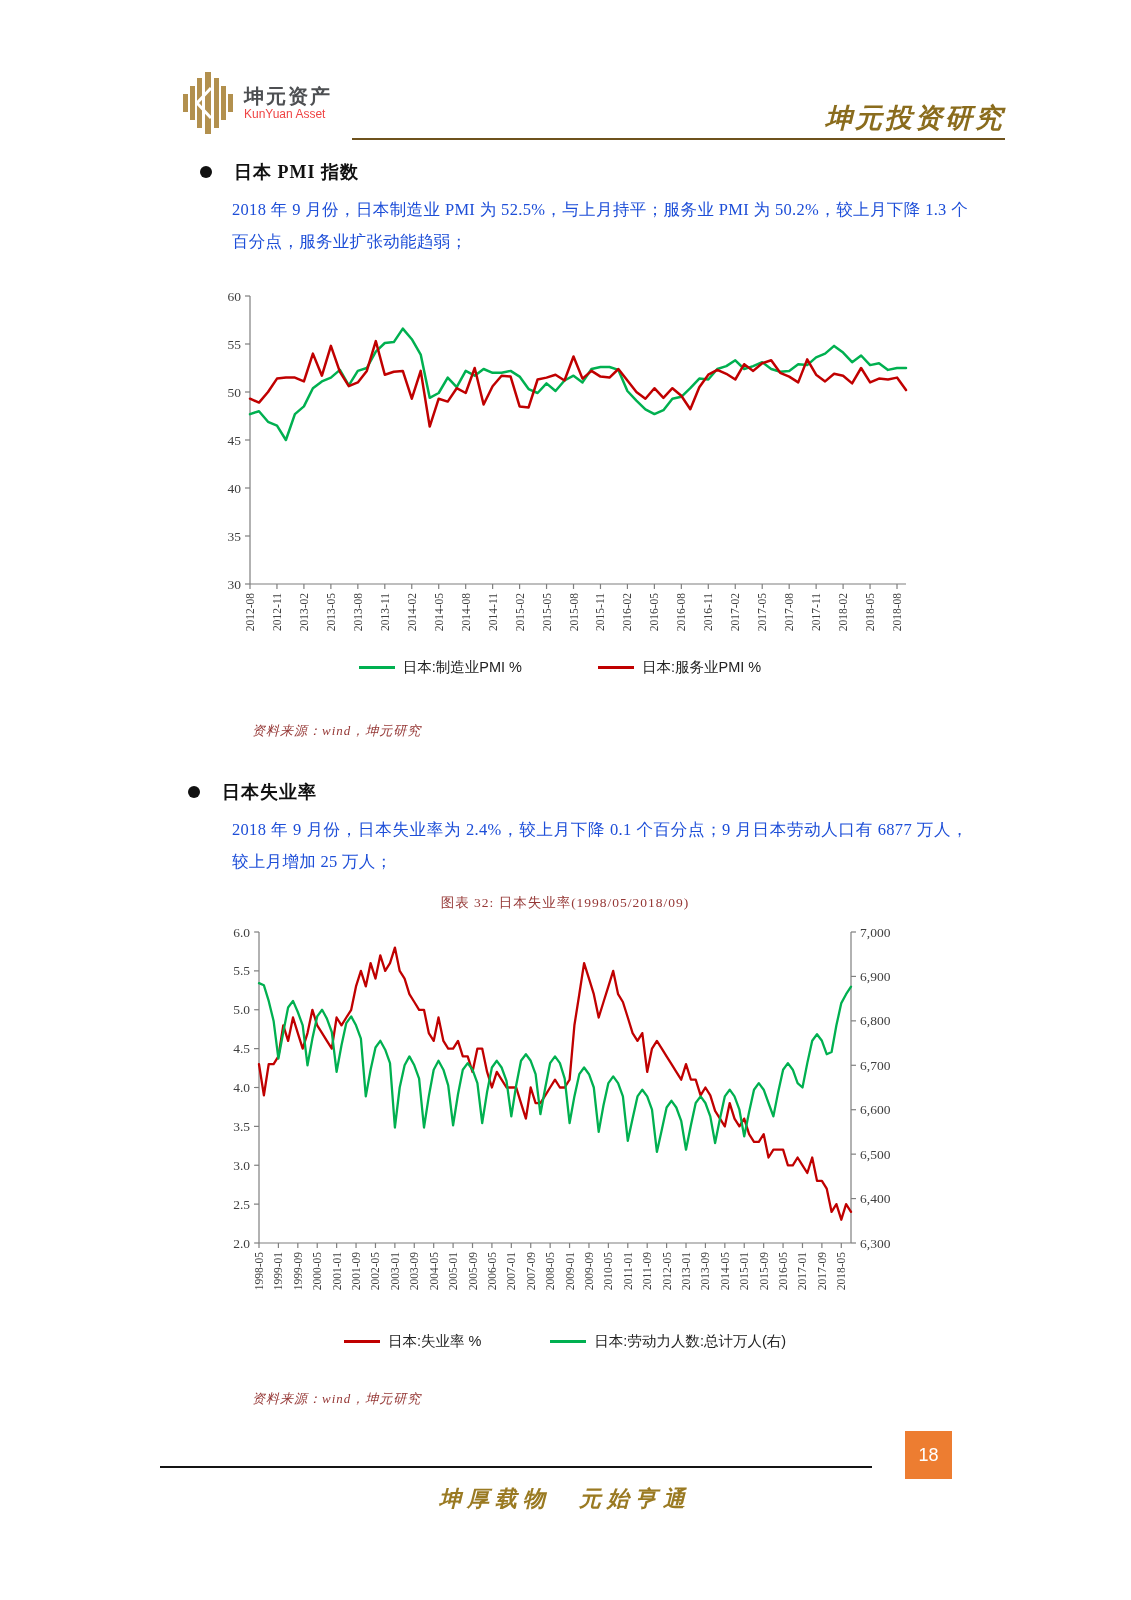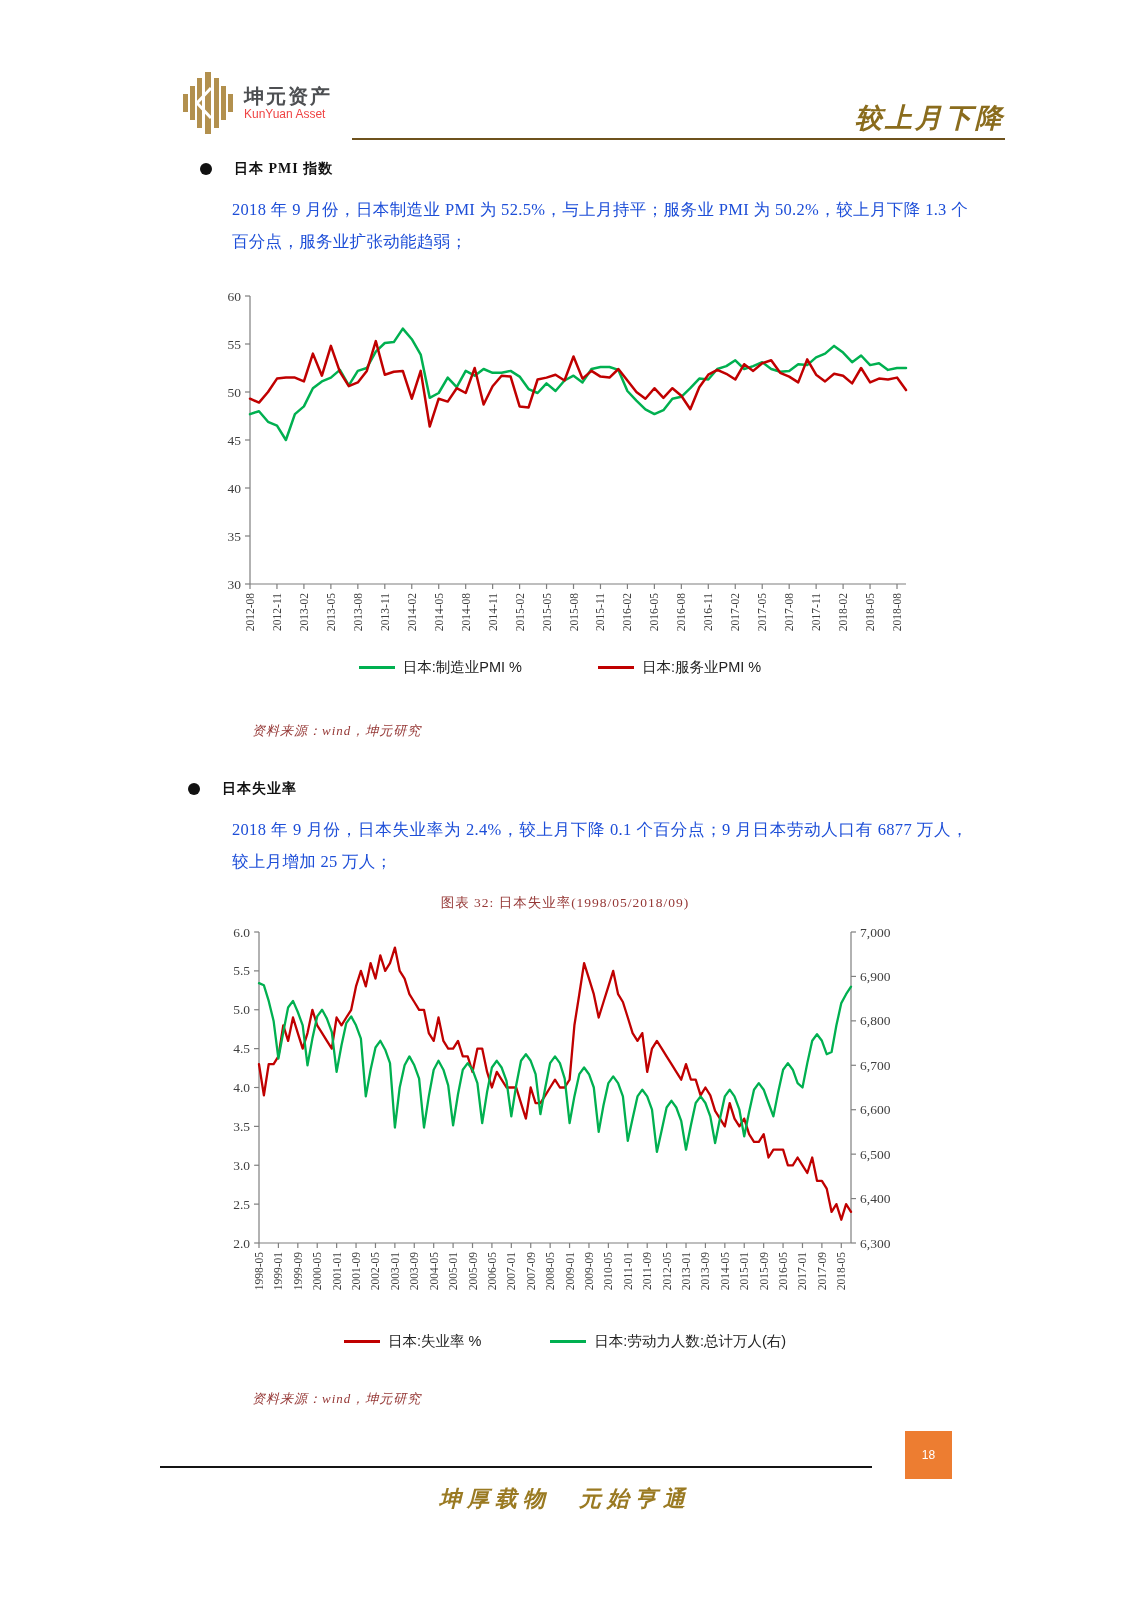--- a/index.html
+++ b/index.html
@@ -10,34 +10,34 @@
   .logo-block{display:flex;align-items:center;padding-bottom:6px;}
   .logo-text{margin-left:10px;line-height:1.15;}
   .logo-cn{font-size:20px;font-weight:bold;color:#4d4f52;letter-spacing:2px;
            font-family:"Liberation Sans","DejaVu Sans",sans-serif;text-align:center;}
   .logo-en{font-size:12px;color:#ef4444;font-family:"Liberation Sans","DejaVu Sans",sans-serif;}
   .hdr-right{flex:1;margin-left:20px;border-bottom:2px solid #6e521d;text-align:right;padding-bottom:2px;}
   .brand{font-size:27px;font-weight:bold;font-style:italic;color:#8a6c1d;letter-spacing:3px;}
   
   .bullet-row{position:absolute;display:flex;align-items:center;}
   .bullet-dot{width:12px;height:12px;border-radius:50%;background:#111;margin-right:22px;}
-  .bullet-title{font-size:14px;font-weight:bold;color:#111;letter-spacing:1px;}
+  .bullet-title{font-size:18px;font-weight:bold;color:#111;letter-spacing:1px;}
   .para{position:absolute;width:736px;font-size:16.5px;line-height:1.95;color:#1d4ed8;
         text-align:justify;letter-spacing:0.3px;}
   .fig{position:absolute;}
   .fig-title{text-align:center;font-size:13.5px;color:#953735;letter-spacing:1px;margin-bottom:6px;}
   .legend{display:flex;justify-content:center;gap:76px;margin-top:2px;
           font-family:"Liberation Sans","DejaVu Sans",sans-serif;}
   .legend-item{display:flex;align-items:center;font-size:14.5px;color:#222;}
   .legend-swatch{display:inline-block;width:36px;height:3px;margin-right:8px;}
   .src{position:absolute;font-size:13px;font-style:italic;color:#953735;letter-spacing:1px;}
   
   .footer-rule{position:absolute;left:160px;top:1466px;width:712px;height:2px;background:#141414;}
   .page-box{position:absolute;left:905px;top:1431px;width:47px;height:48px;background:#ED7D31;
-            color:#ffffff;font-size:12px;display:flex;align-items:center;justify-content:center;
+            color:#ffffff;font-size:18px;display:flex;align-items:center;justify-content:center;
             font-family:"Liberation Sans","DejaVu Sans",sans-serif;}
   .motto{position:absolute;left:140px;top:1484px;width:850px;text-align:center;
          font-size:22px;font-weight:bold;font-style:italic;color:#9a7a22;letter-spacing:6px;}
   svg text{font-family:"Liberation Serif","DejaVu Serif",serif;}
 </style>
 </head>
 <body>
 
 <div class="page">
 
@@ -56,21 +56,21 @@
         <g stroke="#ffffff" stroke-width="3" fill="none">
           <path d="M15 31 L29 16 M15 31 L29 46"></path>
         </g>
       </svg>
       <div class="logo-text">
         <div class="logo-cn">坤元资产</div>
         <div class="logo-en">KunYuan Asset</div>
       </div>
     </div>
     <div class="hdr-right">
-      <span class="brand">较上月下降</span>
+      <span class="brand">坤元投资研究</span>
     </div>
   </div>
 
   <div class="bullet-row" style="left:200px;top:160px;">
     <span class="bullet-dot"></span>
     <span class="bullet-title">日本 PMI 指数</span>
   </div>
   <div class="para" style="left:232px;top:194px;">2018 年 9 月份，日本制造业 PMI 为 52.5%，与上月持平；服务业 PMI 为 50.2%，较上月下降 1.3 个百分点，服务业扩张动能趋弱；</div>
 
   <div class="fig" style="left:210px;top:284px;width:700px;">

